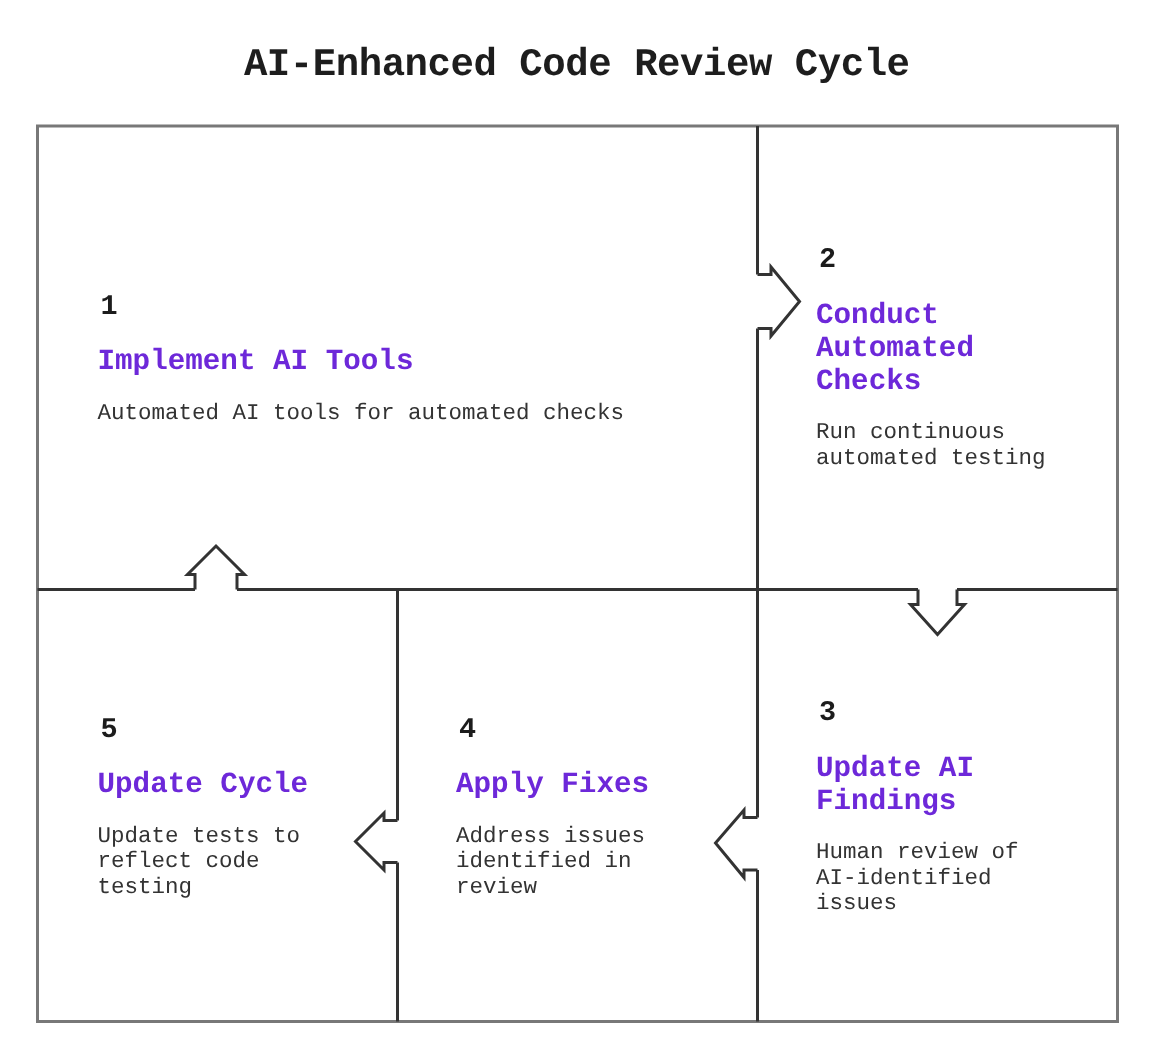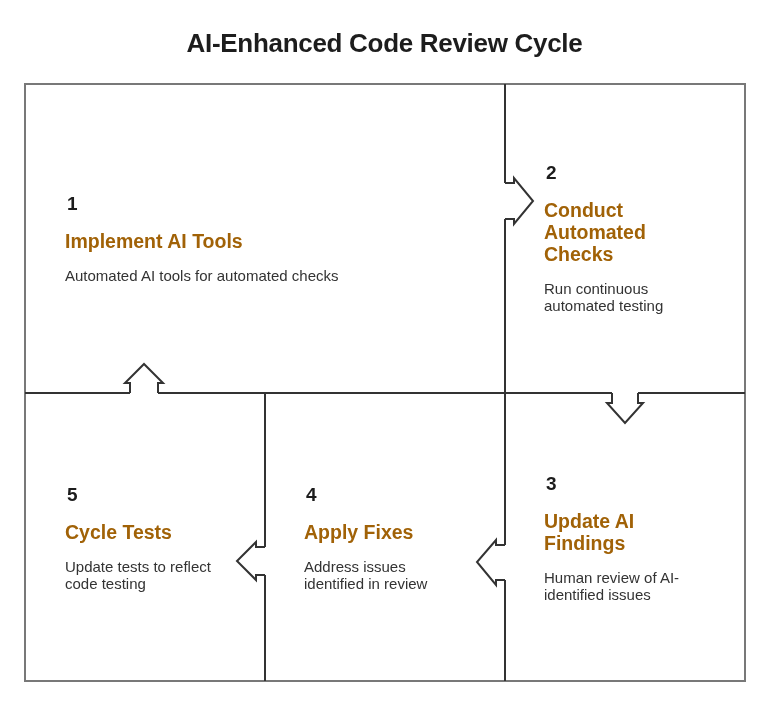--- a/index.html
+++ b/index.html
@@ -1,21 +1,21 @@
 <!DOCTYPE html>
 <html><head>
 <meta charset="utf-8">
 <style>
   html, body { margin: 0; padding: 0; background: #ffffff; }
   .canvas {
     position: relative;
     width: 769px;
     height: 708px;
     background: #ffffff;
-    font-family: Liberation Sans, sans-serif;
+    font-family: Liberation Mono, monospace;
     overflow: hidden;
   }
   .diagram-title {
     position: absolute;
     top: 28px;
     left: 0;
     width: 100%;
     margin: 0;
     text-align: center;
     font-size: 26px;
@@ -45,21 +45,21 @@
     font-size: 19px;
     font-weight: 700;
     line-height: 22px;
     color: #1c1c1c;
     margin: 0 0 15px 2px;
   }
   .step-title {
     font-size: 19.5px;
     font-weight: 700;
     line-height: 22px;
-    color: #a16207;
+    color: #6d28d9;
     margin-bottom: 15px;
   }
   .step-desc {
     font-size: 15px;
     font-weight: 400;
     line-height: 17px;
     color: #333333;
   }
 </style>
 </head>
@@ -112,17 +112,17 @@
   </div>
 
   <div class="cell cell-4">
     <div class="step-number">4</div>
     <div class="step-title">Apply Fixes</div>
     <div class="step-desc">Address issues identified in review</div>
   </div>
 
   <div class="cell cell-5">
     <div class="step-number">5</div>
-    <div class="step-title">Cycle Tests</div>
+    <div class="step-title">Update Cycle</div>
     <div class="step-desc">Update tests to reflect code testing</div>
   </div>
 
 </div>
 
 </body></html>

